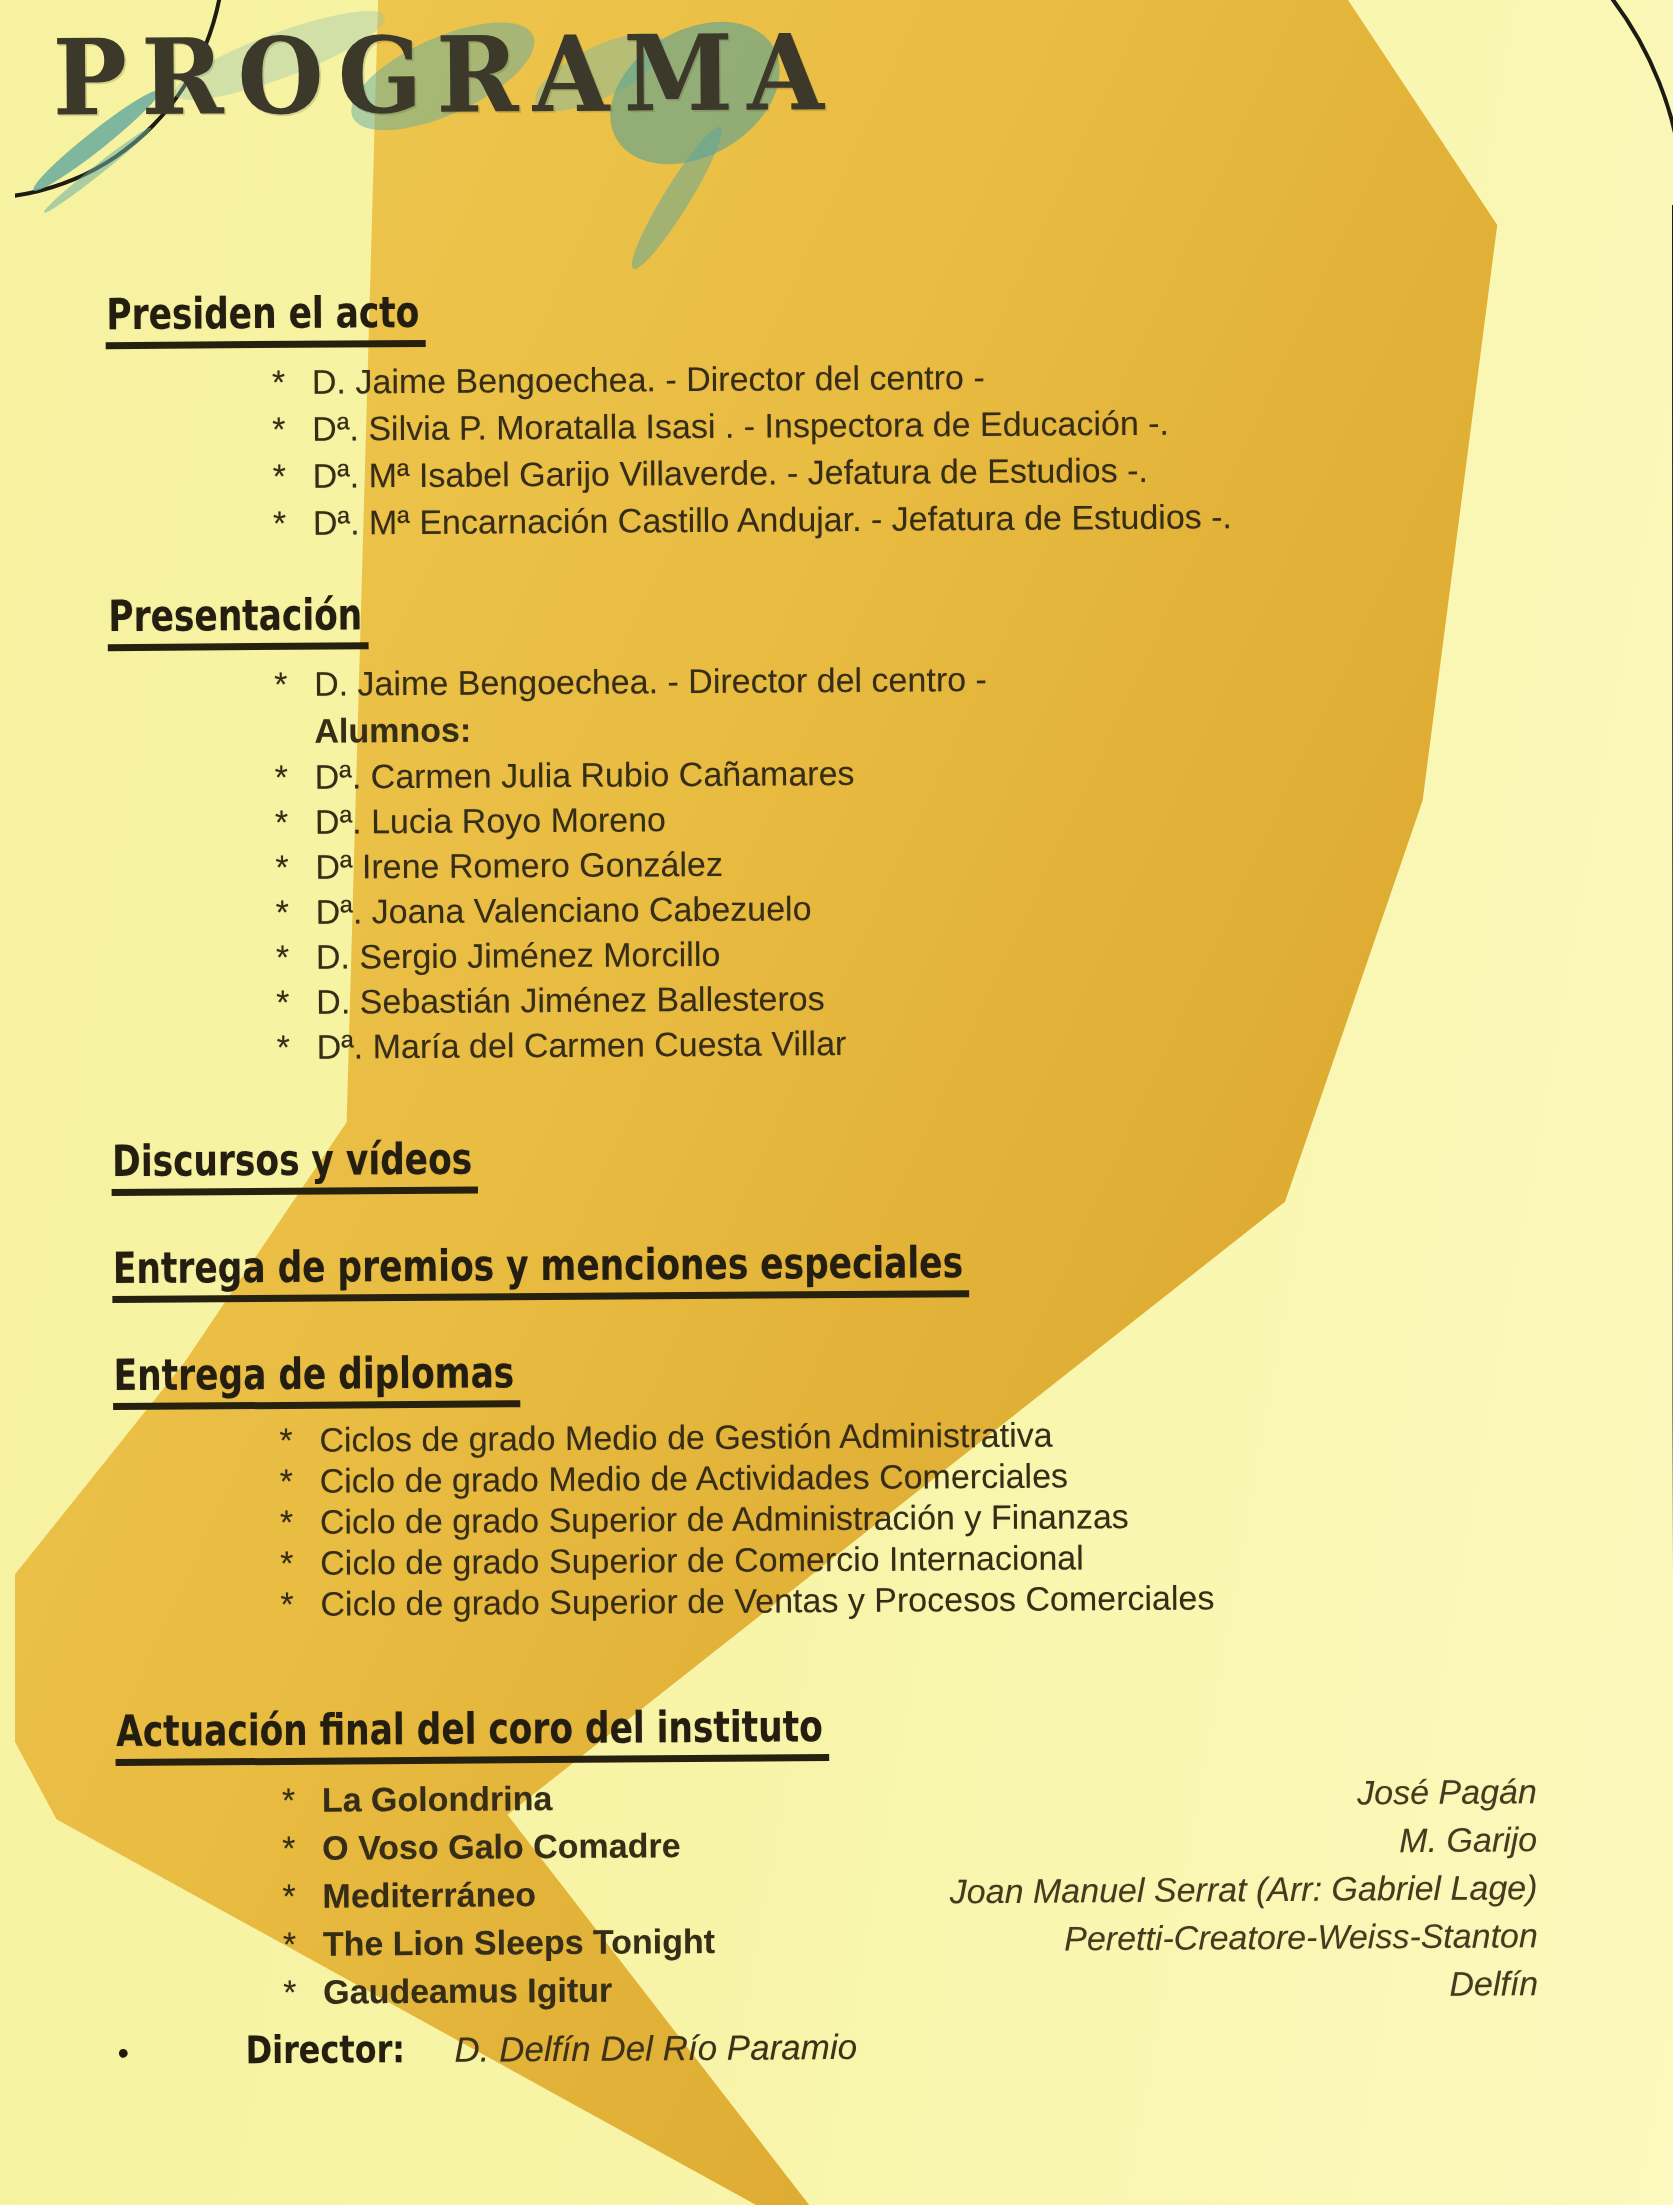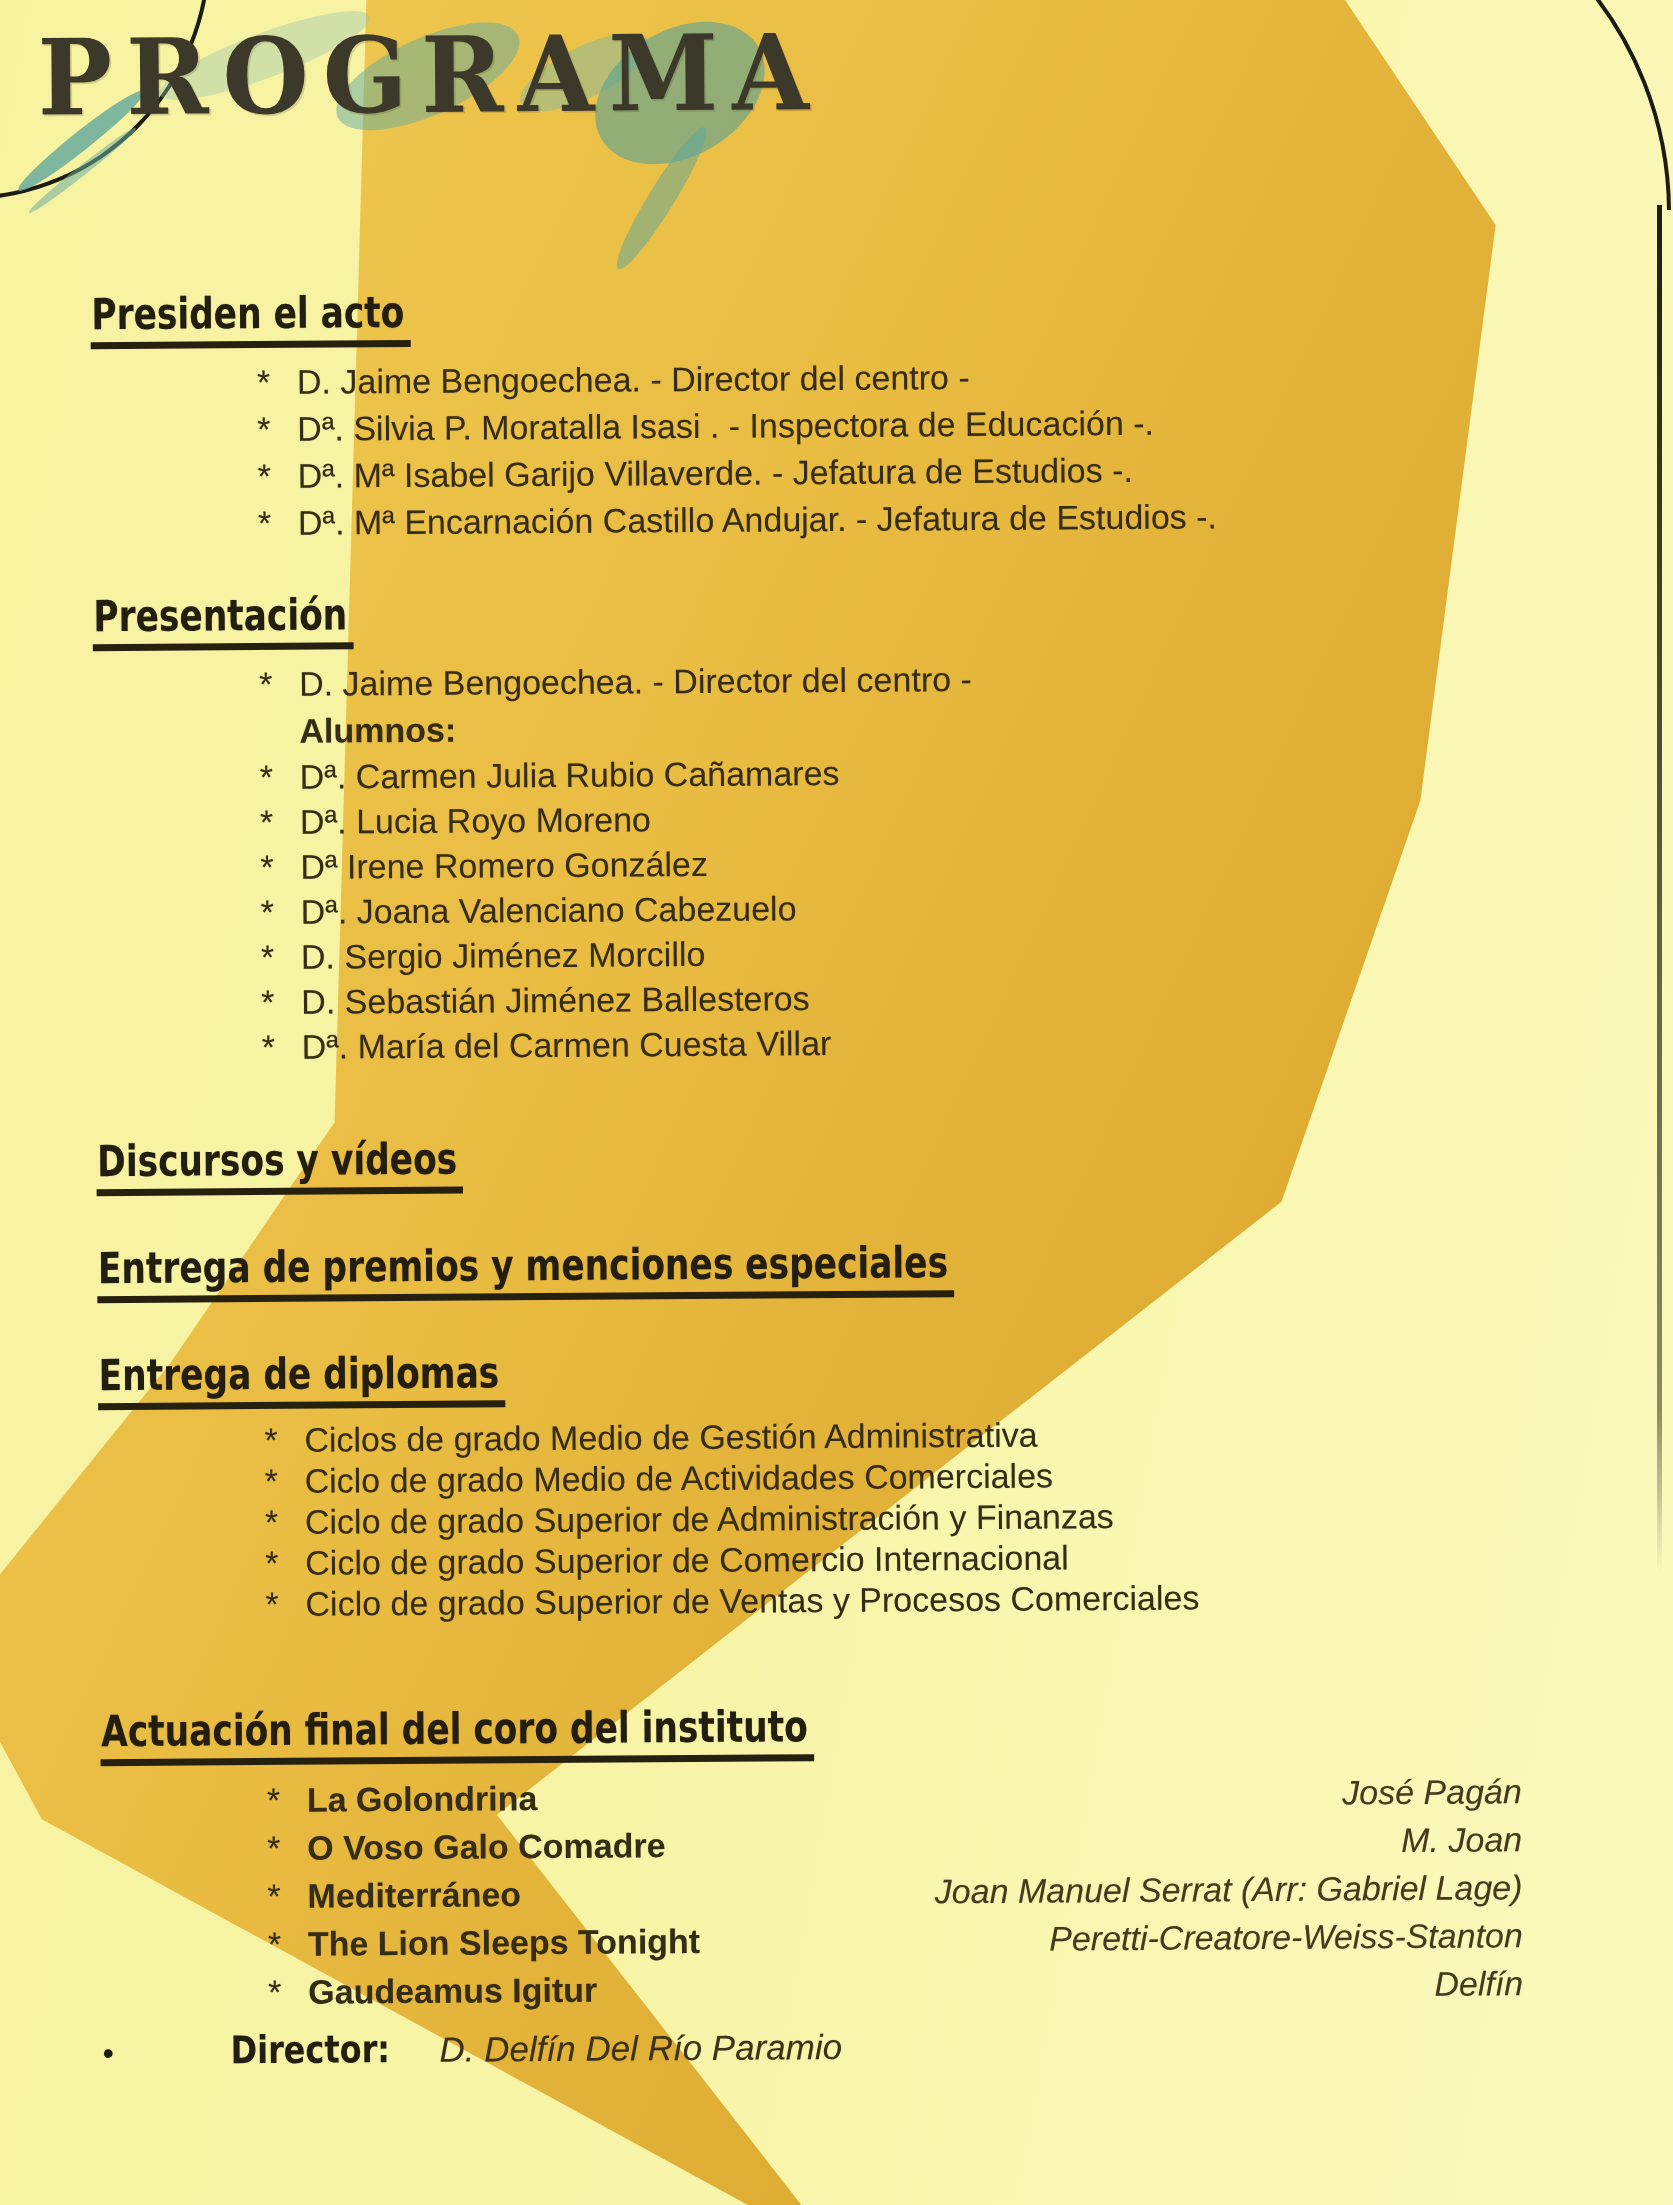--- a/index.html
+++ b/index.html
@@ -1,21 +1,21 @@
 <!DOCTYPE html>
 <html style="font-size:8.5px"><head>
 <meta charset="utf-8">
 <style>
   html,body{margin:0;padding:0;}
   body{
     width:1673px;height:2205px;overflow:hidden;position:relative;
     background:linear-gradient(100deg,#f6f2a0 0%,#f7f4a6 45%,#faf7b4 75%,#fbf9bd 100%);
     font-family:"Liberation Sans",sans-serif;color:#352c18;
   }
-  .paper{position:absolute;inset:0;}
+  .paper{position:absolute;inset:0;margin-left:15px;}
   
   .gold{
     position:absolute;inset:0;
     background:linear-gradient(115deg,#efc850 6%,#e9bc42 38%,#ddaa30 72%,#e3b23a 100%);
     clip-path:polygon(21.9% 0%,80.4% 0%,89.4% 10.2%,84.9% 36.3%,76.6% 54.5%,
                       29.7% 82.3%,47.9% 100%,44.7% 100%,2.5% 82.5%,0% 79%,
                       0% 71.4%,10.2% 61.8%,20% 50.9%);
   }
   
   .arc-tl-clip{position:absolute;left:0;top:0;width:230px;height:219px;overflow:hidden;}
@@ -145,21 +145,21 @@
       <div class="h">Actuación final del coro del instituto</div>
       <div class="list">
         <div class="song">
             <span class="ast">*</span>
             <span class="song-t">La Golondrina</span>
             <span class="song-c">José Pagán</span>
           </div>
         <div class="song">
             <span class="ast">*</span>
             <span class="song-t">O Voso Galo Comadre</span>
-            <span class="song-c">M. Joan</span>
+            <span class="song-c">M. Garijo</span>
           </div>
         <div class="song">
             <span class="ast">*</span>
             <span class="song-t">Mediterráneo</span>
             <span class="song-c">Joan Manuel Serrat (Arr: Gabriel Lage)</span>
           </div>
         <div class="song">
             <span class="ast">*</span>
             <span class="song-t">The Lion Sleeps Tonight</span>
             <span class="song-c">Peretti-Creatore-Weiss-Stanton</span>

